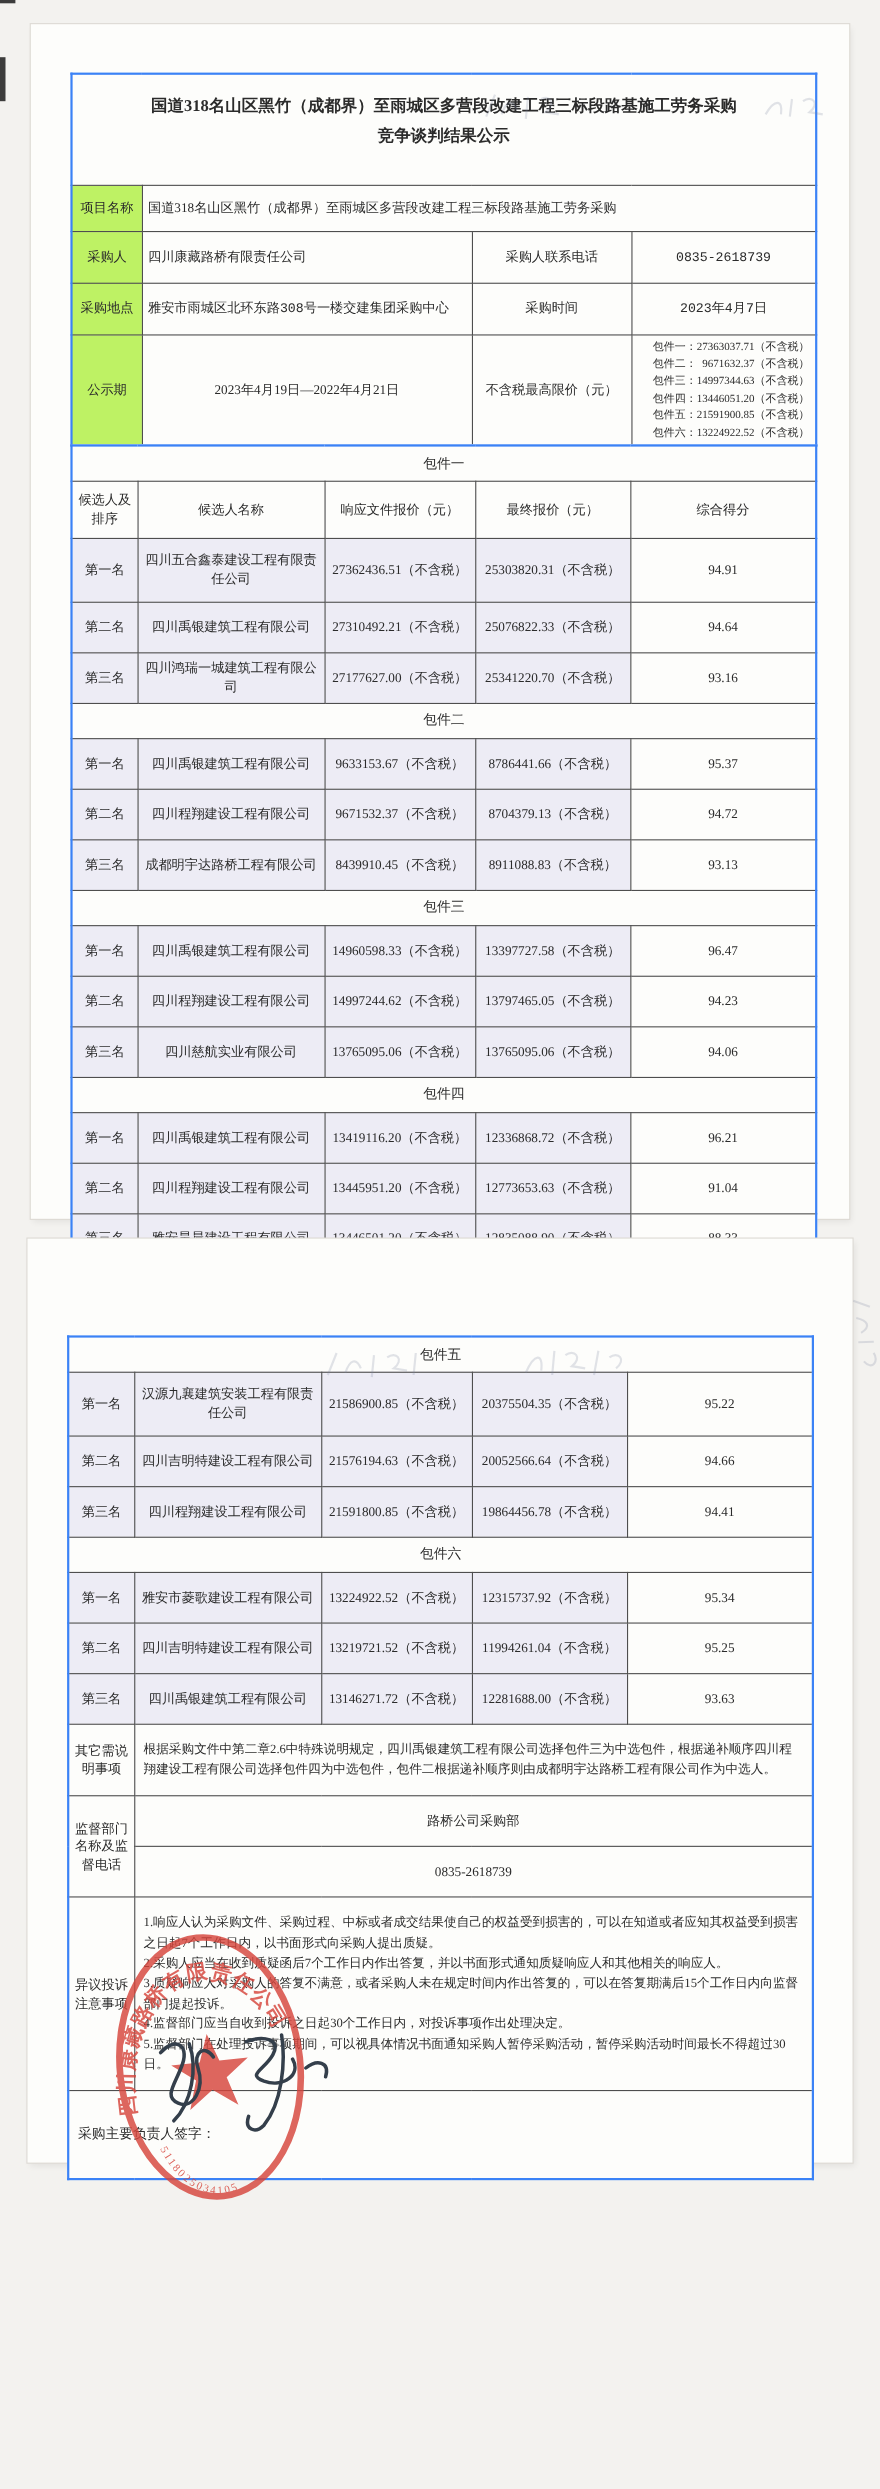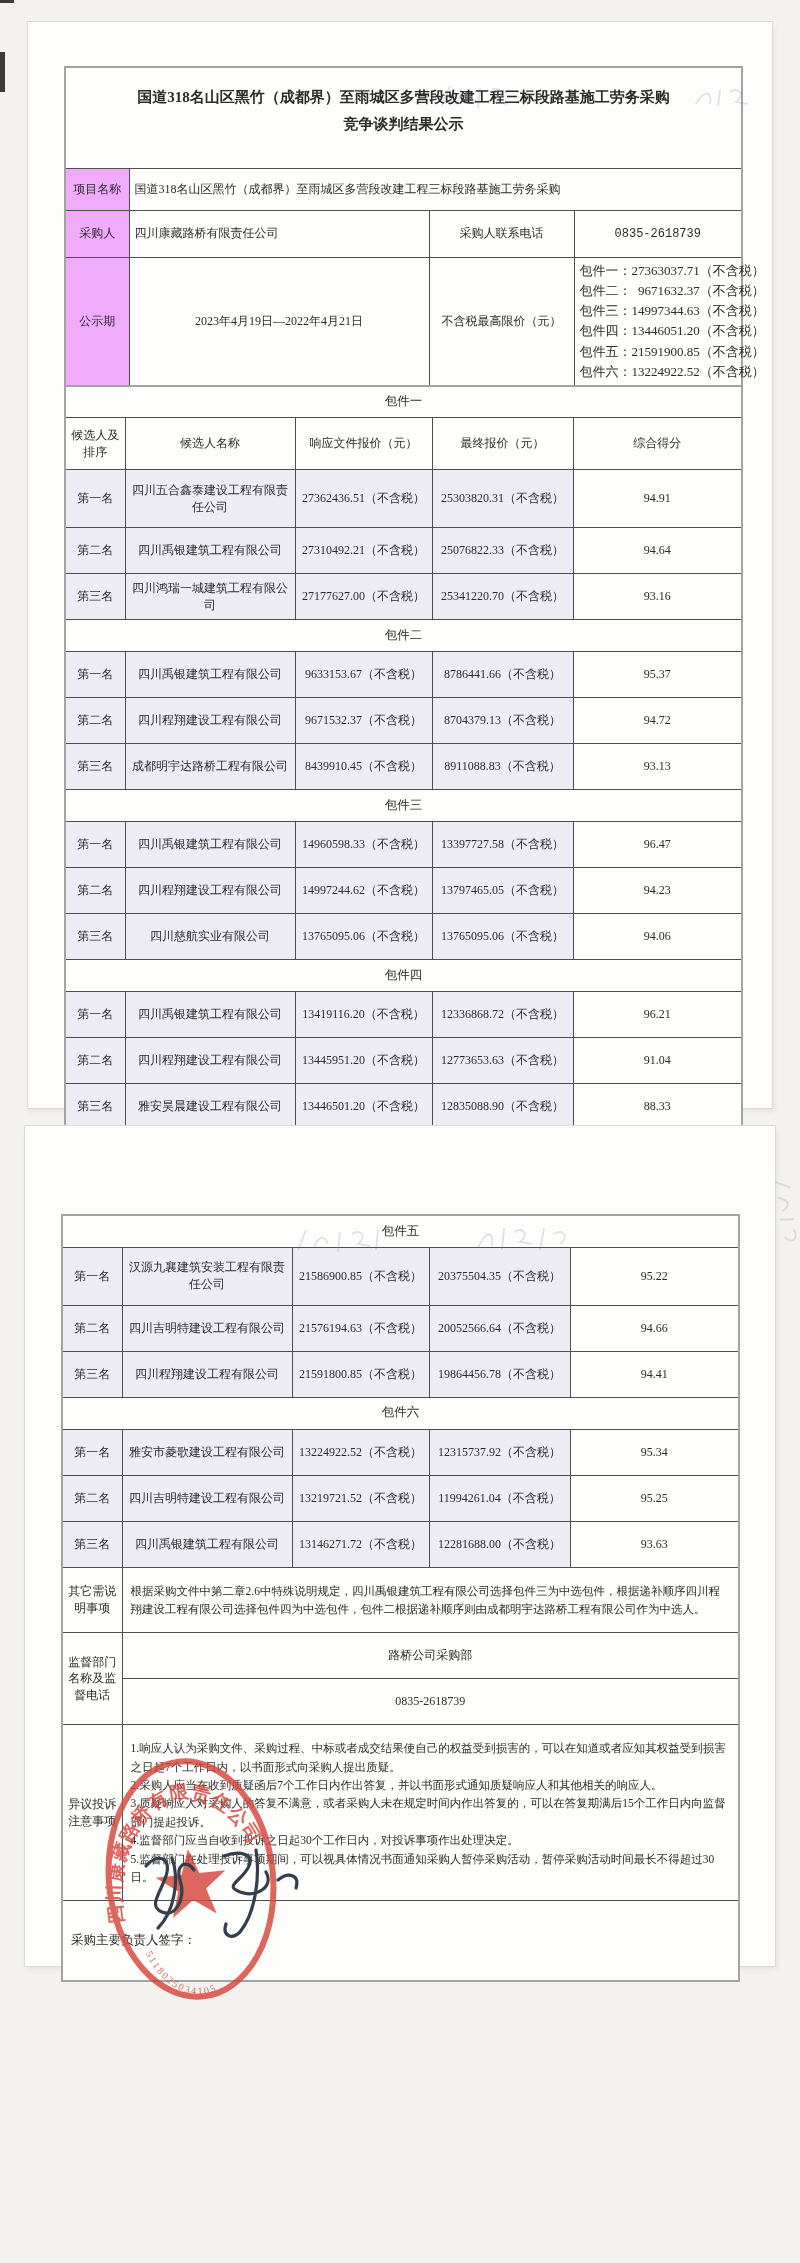--- a/index.html
+++ b/index.html
@@ -5,28 +5,28 @@
   * { box-sizing: border-box; margin: 0; padding: 0; }
   html,body { width: 800px; }
   body { font-family: "Liberation Serif", serif; color: #2b2b2b; background:#e9e7e3; }
   .canvas { position: relative; width: 800px; height: 2263px; background: #f3f2ef; overflow: hidden; }
   .paper { position: absolute; background: #fdfdfb; box-shadow: 0 0 0 1px #dddad4, 2px 3px 6px rgba(0,0,0,.07); }
   #paper1 { left: 28px; top: 22px; width: 744px; height: 1086px; }
   #paper2 { left: 25px; top: 1126px; width: 750px; height: 840px; }
 
   table { border-collapse: collapse; table-layout: fixed; width: 677px; margin-left: 33px; background:#fdfdfb; }
   td { border: 1px solid #4e4e4e; font-size: 12px; line-height: 1.4; text-align: center; vertical-align: middle; padding: 3px 5px; word-break: break-all; }
-  table { border: 2px solid #a3a3a3; margin-left: 36px; }
+  table { border: 2px solid #3b82f6; margin-left: 36px; }
   .mt { margin-top: -2px; }
 
   .title-cell { padding: 16px 60px 30px; }
   .title-line { font-size: 15px; font-weight: bold; line-height: 1.8; }
-  .lbl { background:#f0abfc; }
+  .lbl { background:#bef264; }
   .left { text-align: left; }
-  .caps div { text-align: left; font-size: 13px; line-height: 1.55; white-space: pre; }
+  .caps div { text-align: right; font-size: 10px; line-height: 1.55; white-space: pre; }
   .t { background: #edecf5; }
   .bn { height: 32px; font-size: 12.5px; }
   .hd { height: 52px; }
   .r  { height: 46px; }
   .rt { height: 58px; }
   .h42 { height: 42px; } .h47 { height: 47px; font-family: Liberation Mono, monospace; } .h88 { height: 88px; }
   .h52 { height: 52px; } .h46 { height: 46px; } .h114 { height: 114px; }
   .h80 { height: 80px; }
   .notes { text-align: left; font-size: 11.5px; line-height: 1.6; padding: 14px 8px; }
   .sig-row { text-align: left; font-size: 12.5px; padding-left: 8px; }
@@ -58,20 +58,26 @@
           </tr>
       <tr class="h42">
         <td class="lbl">项目名称</td>
         <td colspan="3" class="left">国道318名山区黑竹（成都界）至雨城区多营段改建工程三标段路基施工劳务采购</td>
       </tr>
       <tr class="h47">
         <td class="lbl">采购人</td>
         <td class="left">四川康藏路桥有限责任公司</td>
         <td>采购人联系电话</td>
         <td>0835-2618739</td>
+      </tr>
+      <tr class="h47">
+        <td class="lbl">采购地点</td>
+        <td class="left">雅安市雨城区北环东路308号一楼交建集团采购中心</td>
+        <td>采购时间</td>
+        <td>2023年4月7日</td>
       </tr>
       <tr class="h88">
         <td class="lbl">公示期</td>
         <td>2023年4月19日—2022年4月21日</td>
         <td>不含税最高限价（元）</td>
         <td class="caps">
           <div>包件一：27363037.71（不含税）</div>
           <div>包件二：  9671632.37（不含税）</div>
           <div>包件三：14997344.63（不含税）</div>
           <div>包件四：13446051.20（不含税）</div>

